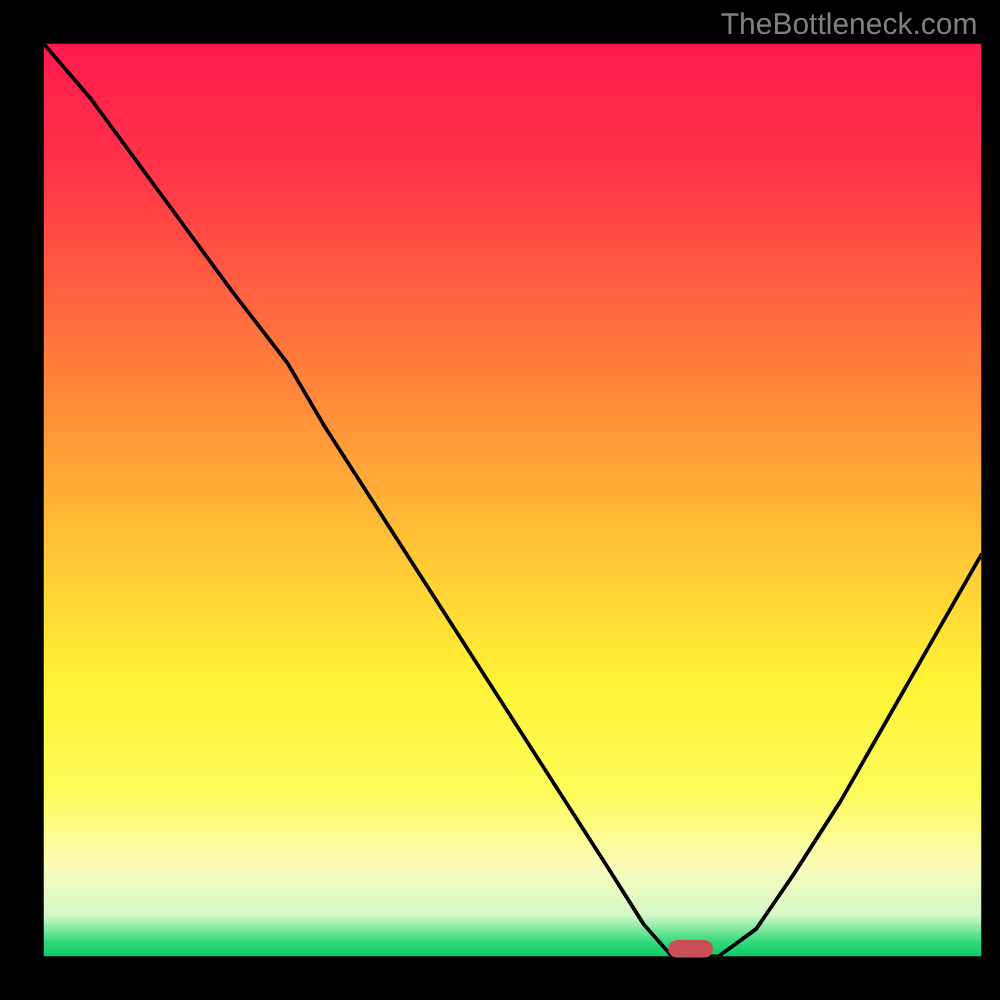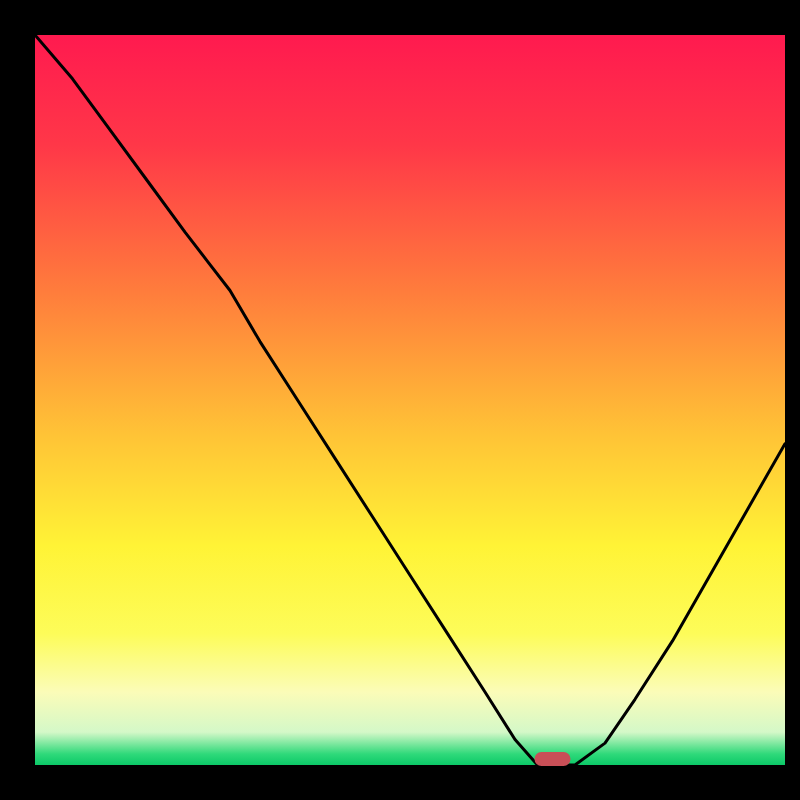--- a/index.html
+++ b/index.html
@@ -56,14 +56,15 @@
 
   <rect x="0" y="0" width="800" height="800" fill="#000"></rect>
 
   <rect id="plot-bg" x="35" y="35" width="750" height="730" fill="url(#bg-grad)"></rect>
 
   <path id="curve" fill="none" stroke="#000" stroke-width="3" stroke-linejoin="round" stroke-linecap="round" clip-path="url(#plot-clip)" d="M35.0 35.0 L72.5 78.8 L110.0 129.9 L147.5 181.0 L185.0 232.1 L207.5 261.3 L230.0 290.5 L260.0 341.6 L297.5 400.0 L335.0 458.4 L372.5 516.8 L410.0 575.2 L447.5 633.6 L485.0 692.0 L515.0 739.5 L537.5 765.0 L575.0 765.0 L605.0 743.1 L635.0 699.3 L672.5 640.9 L710.0 575.2 L747.5 509.5 L785.0 443.8 "></path>
 
   <rect id="marker" rx="7" ry="7" x="534.5" y="752" width="36" height="14" fill="#c94f57"></rect>
 </svg>
 
+<div class="watermark">TheBottleneck.com</div>
 
 </div>
 
 </body></html>

